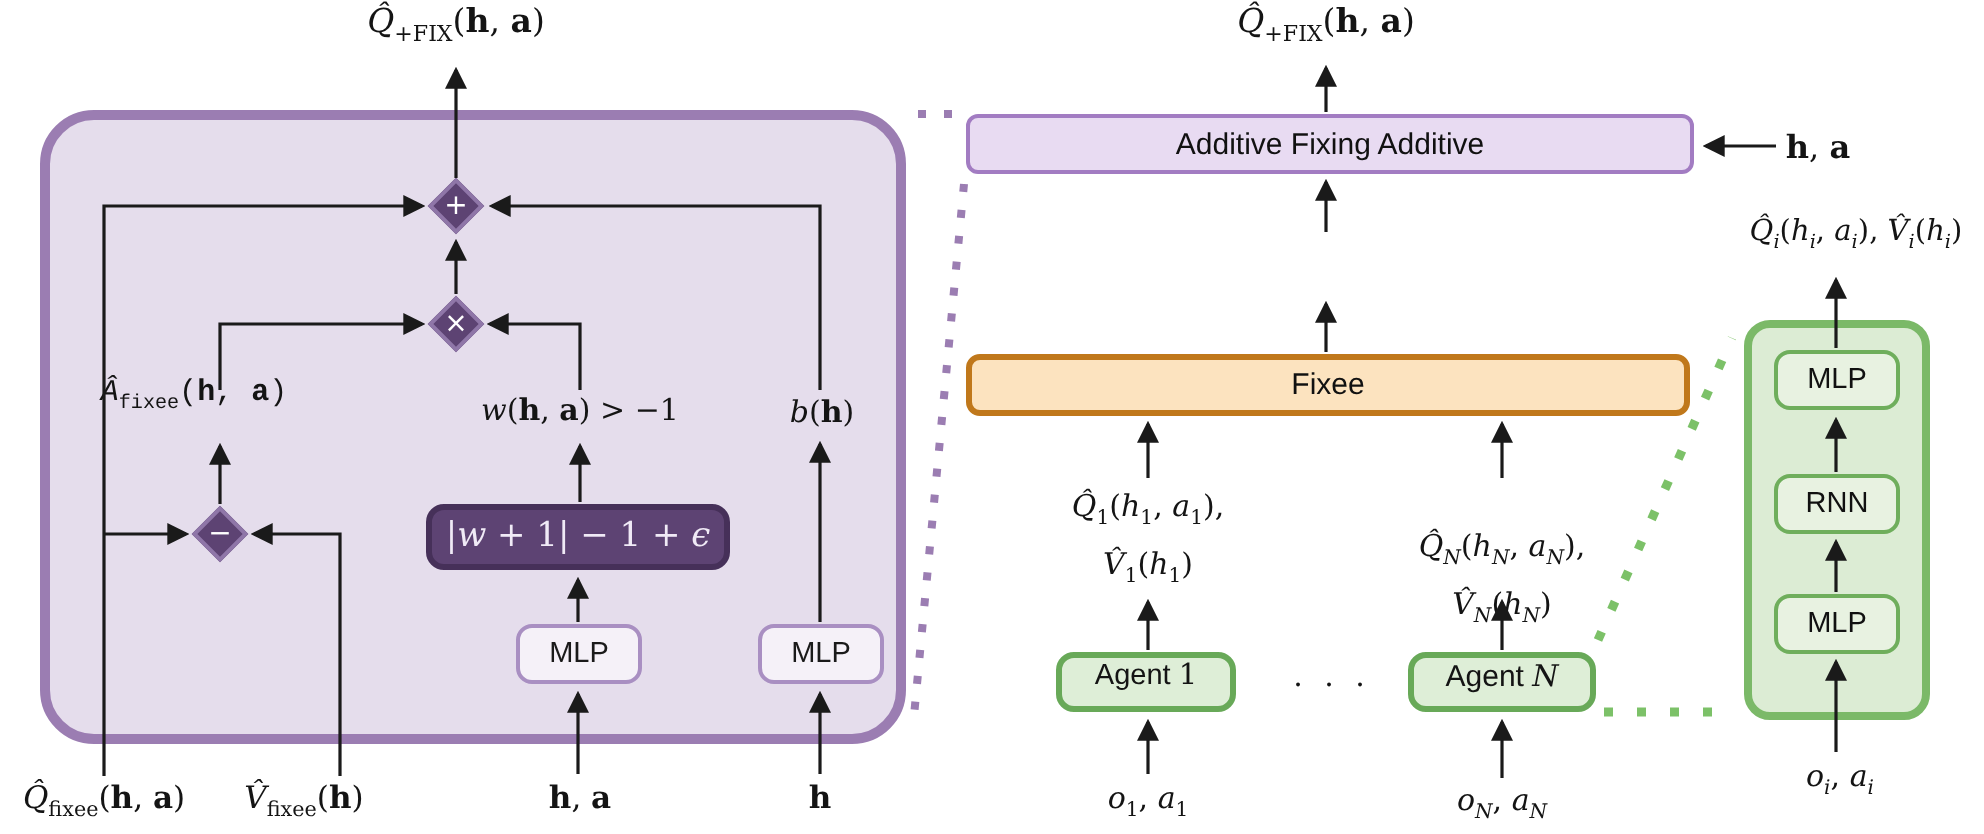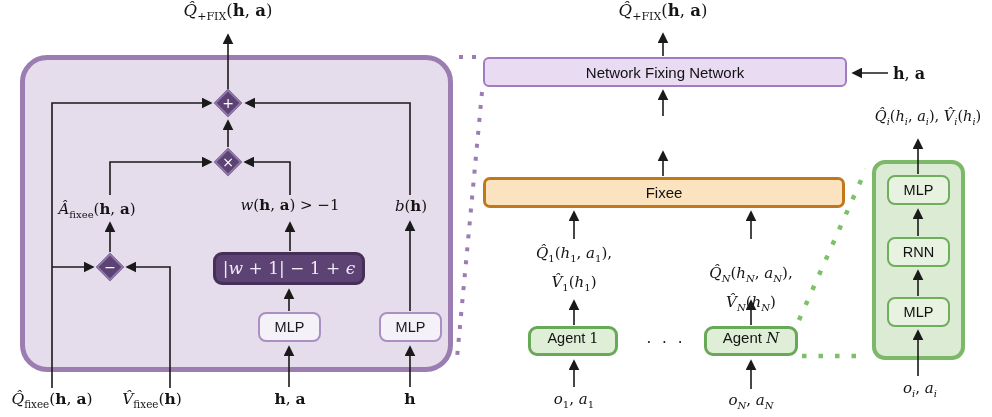--- a/index.html
+++ b/index.html
@@ -59,39 +59,39 @@
   <div class="diamond" style="left:218px;top:93px;">
     <span class="g">+</span>
   </div>
   <div class="diamond" style="left:218px;top:152px;">
     <span class="g">×</span>
   </div>
   <div class="diamond" style="left:100px;top:257px;">
     <span class="g">−</span>
   </div>
 
-  <div class="math cc" style="left:97px;top:200px;"><span class="m-i">Â</span><sub class="m-r">fixee</sub><span class="m-r">(</span><span class="m-b">h</span><span class="m-r">, </span><span class="m-b">a</span><span class="m-r">)</span></div>
+  <div class="math cc" style="left:97px;top:188px;font-family:Liberation Mono, monospace;"><span class="m-i">Â</span><sub class="m-r">fixee</sub><span class="m-r">(</span><span class="m-b">h</span><span class="m-r">, </span><span class="m-b">a</span><span class="m-r">)</span></div>
   <div class="math cc" style="left:290px;top:196px;"><span class="m-i">w</span><span class="m-r">(</span><span class="m-b">h</span><span class="m-r">, </span><span class="m-b">a</span><span class="m-r">) &gt; −1</span></div>
   <div class="math cc" style="left:411px;top:197px;"><span class="m-i">b</span><span class="m-r">(</span><span class="m-b">h</span><span class="m-r">)</span></div>
 
   <div class="abs dark-box" style="left:213px;top:252px;width:152px;height:33px;">
     <span class="math"><span class="m-r">|</span><span class="m-i">w</span><span class="m-r"> + 1| − 1 + </span><span class="m-i">ϵ</span></span>
   </div>
 
   <div class="abs pbox" style="left:258px;top:312px;width:63px;height:30px;">MLP</div>
   <div class="abs pbox" style="left:379px;top:312px;width:63px;height:30px;">MLP</div>
 
   <div class="math cc" style="left:52px;top:389px;font-size:15.5px;"><span class="m-i">Q̂</span><sub class="m-r">fixee</sub><span class="m-r">(</span><span class="m-b">h</span><span class="m-r">, </span><span class="m-b">a</span><span class="m-r">)</span></div>
   <div class="math cc" style="left:152px;top:389px;font-size:15.5px;"><span class="m-i">V̂</span><sub class="m-r">fixee</sub><span class="m-r">(</span><span class="m-b">h</span><span class="m-r">)</span></div>
   <div class="math cc" style="left:290px;top:389px;font-size:15.5px;"><span class="m-b">h</span><span class="m-r">, </span><span class="m-b">a</span></div>
   <div class="math cc" style="left:410px;top:389px;font-size:15.5px;"><span class="m-b">h</span></div>
 
   <div class="math cc" style="left:663px;top:1px;font-size:16.5px;"><span class="m-i">Q̂</span><sub class="m-r">+FIX</sub><span class="m-r">(</span><span class="m-b">h</span><span class="m-r">, </span><span class="m-b">a</span><span class="m-r">)</span></div>
 
-  <div class="abs afn-box" style="left:483px;top:57px;width:364px;height:30px;">Network Fixing Network</div>
+  <div class="abs afn-box" style="left:483px;top:57px;width:364px;height:30px;">Additive Fixing Additive</div>
 
   <div class="math cc" style="left:909px;top:64px;font-size:16px;"><span class="m-b">h</span><span class="m-r">, </span><span class="m-b">a</span></div>
 
 
   <div class="abs fixee-box" style="left:483px;top:177px;width:362px;height:31px;">Fixee</div>
 
   <div class="math cc" style="left:574px;top:239px;line-height:29px;">
     <div><span class="m-i">Q̂</span><sub class="m-r">1</sub><span class="m-r">(</span><span class="m-i">h</span><sub class="m-r">1</sub><span class="m-r">, </span><span class="m-i">a</span><sub class="m-r">1</sub><span class="m-r">),</span></div>
     <div><span class="m-i">V̂</span><sub class="m-r">1</sub><span class="m-r">(</span><span class="m-i">h</span><sub class="m-r">1</sub><span class="m-r">)</span></div>
   </div>

